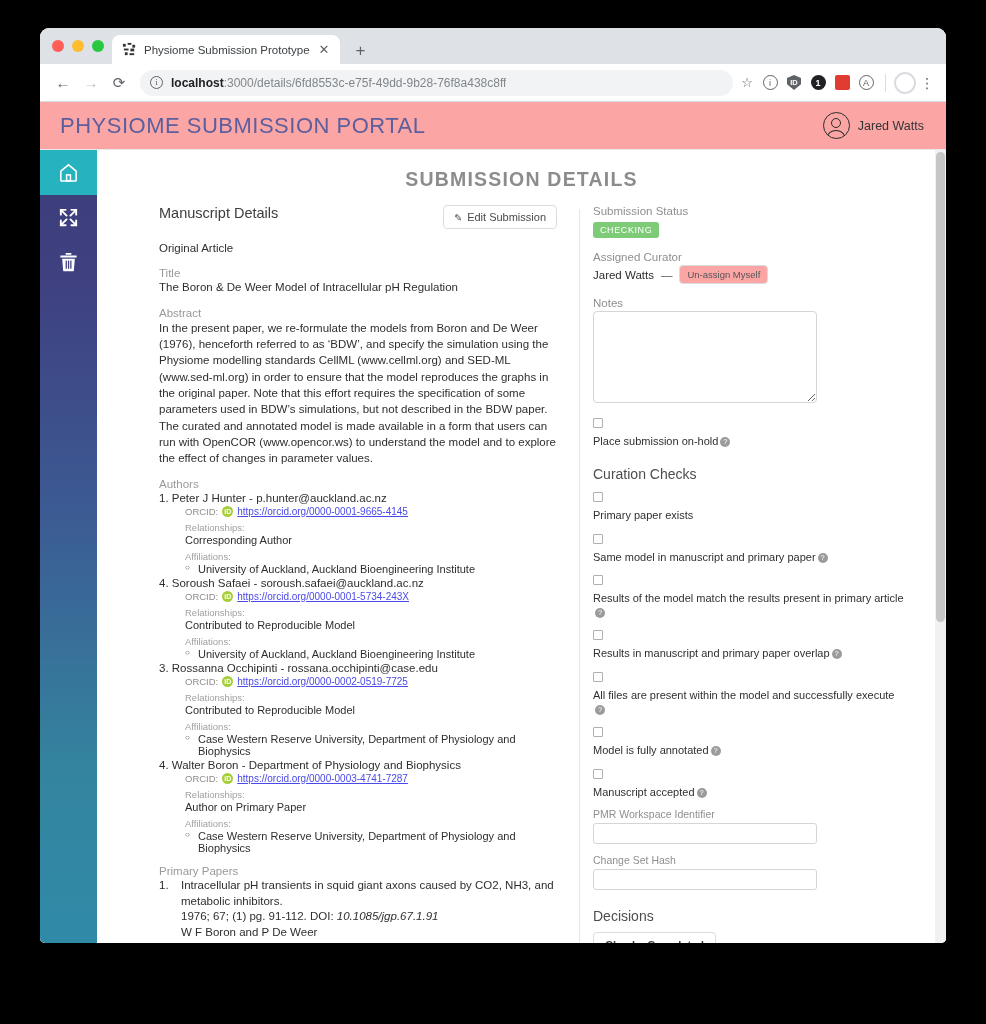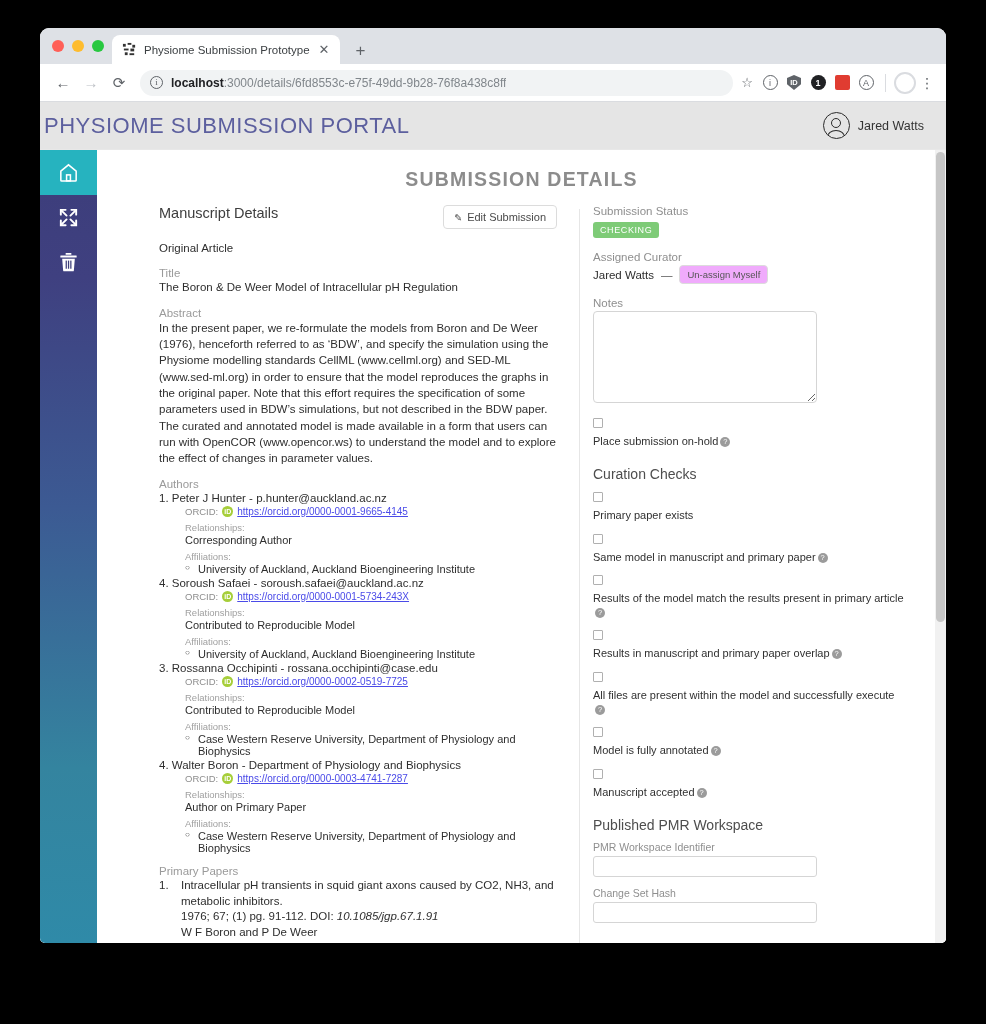--- a/index.html
+++ b/index.html
@@ -126,24 +126,24 @@
 
   
   .app {
     position: relative;
     height: 841px;
     background: #fff;
     overflow: hidden;
   }
   .app-header {
     height: 48px;
-    background: #e5e5e5;
+    background: #fca5a5;
     border-bottom: 1px solid #e8e8e8;
     display: flex; align-items: center;
-    padding: 0 22px 0 4px;
+    padding: 0 22px 0 20px;
     justify-content: space-between;
   }
   .brand {
     font-size: 22px;
     letter-spacing: .5px;
     color: #5c5f9e;
     font-weight: 400;
   }
   .user-chip { display: flex; align-items: center; gap: 8px; }
   .user-avatar {
@@ -240,21 +240,21 @@
   .r-label { font-size: 11.5px; color: #8f8f8f; margin-bottom: 2px; }
   .r-val { font-size: 11.5px; color: #2e2e2e; }
   .r-block { margin-bottom: 13px; }
   .badge {
     display: inline-block; background: #7ecb77; color: #fff;
     font-size: 9px; letter-spacing: .6px; padding: 3px 7px; border-radius: 3px;
   }
   .curator-row { display: flex; align-items: center; gap: 7px; }
   .dash { color: #555; font-size: 11.5px; }
   .btn-sm {
-    border: 1px solid #dcdcdc; background: #f0abfc; border-radius: 4px;
+    border: 1px solid #dcdcdc; background: #fca5a5; border-radius: 4px;
     font-size: 9.5px; color: #555; padding: 3px 7px;
     font-family: "Liberation Sans", sans-serif; white-space: nowrap;
   }
   textarea.notes {
     width: 224px; height: 92px;
     border: 1px solid #d5d5d5; border-radius: 4px;
     background: #fff; resize: vertical;
     font-family: "Liberation Sans", sans-serif; font-size: 11px;
     padding: 5px;
     display: block;
@@ -555,21 +555,20 @@
                 <div class="chk-row">
                   <span class="chk-box"></span>
                   <span class="chk-lbl"><span>Model is fully annotated</span><span class="help">?</span></span>
                 </div>
                 <div class="chk-row">
                   <span class="chk-box"></span>
                   <span class="chk-lbl"><span>Manuscript accepted</span><span class="help">?</span></span>
                 </div>
               </div>
 
-            <h3 class="sect">Published PMR Workspace</h3>
             <div class="in-label">PMR Workspace Identifier</div>
             <input class="txt" type="text" style="">
             <div class="in-label">Change Set Hash</div>
             <input class="txt" type="text" style="">
 
             <h3 class="sect">Decisions</h3>
             <button class="btn-dec">Checks Completed</button>
             <button class="btn-dec">Reject Article</button>
 
           </div>

